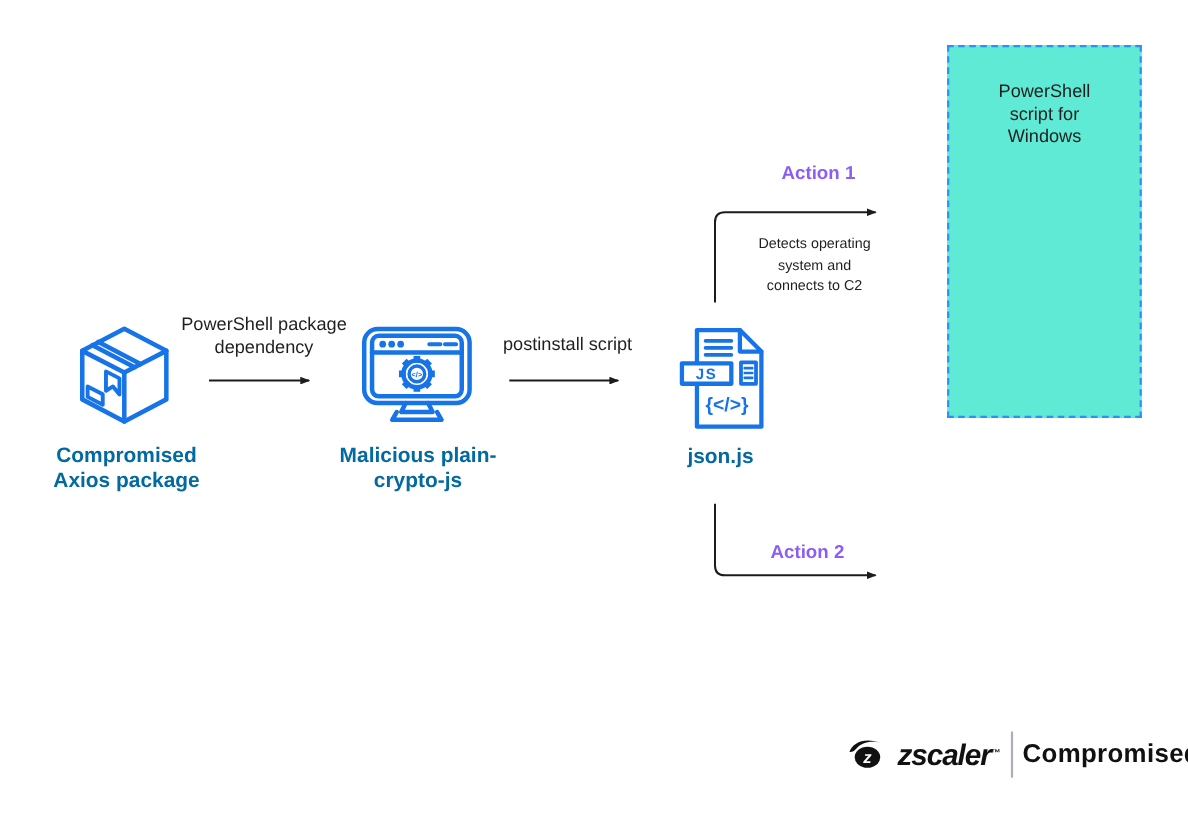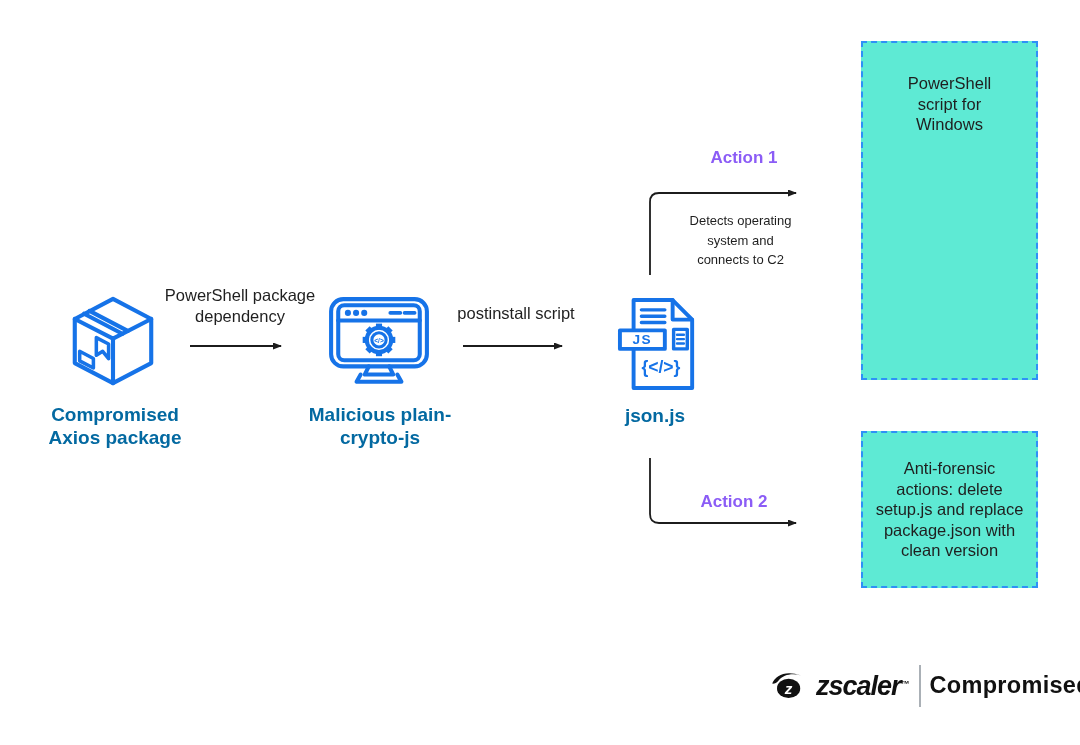--- a/index.html
+++ b/index.html
@@ -111,27 +111,20 @@
 connects to C2</div>
 
   <div class="abs action-label" style="left:674px;top:492px;width:120px;">Action 2</div>
 
   <div class="abs outcome-box" style="left:861px;top:41px;width:177px;height:339px;">
     <div class="abs outcome-text pre" style="left:0;top:30px;">PowerShell
 script for
 Windows</div>
   </div>
 
-  <div class="abs outcome-box" style="left:861px;top:431px;width:177px;height:157px;display:flex;align-items:center;justify-content:center;">
-    <div class="outcome-text pre">Anti-forensic
-actions: delete
-setup.js and replace
-package.json with
-clean version</div>
-  </div>
 
   <div class="abs brand" style="left:771px;top:664px;height:44px;">
     <svg width="36" height="32" viewBox="0 0 44 40">
       <path d="M1,17 C5,6 19,0 37,7 C27,3.5 15,5.5 9,13 C6.5,16 3.5,17.5 1,17 Z" fill="#111111"></path>
       <ellipse cx="21.5" cy="23" rx="14.5" ry="12" fill="#111111"></ellipse>
       <text x="21.5" y="30" font-size="19" font-weight="bold" font-style="italic" fill="#ffffff" text-anchor="middle">z</text>
     </svg>
     <div class="zs-word"><span>zscaler</span><sup>™</sup></div>
     <div class="brand-divider"></div>
     <div class="tl-word">Compromised</div>

